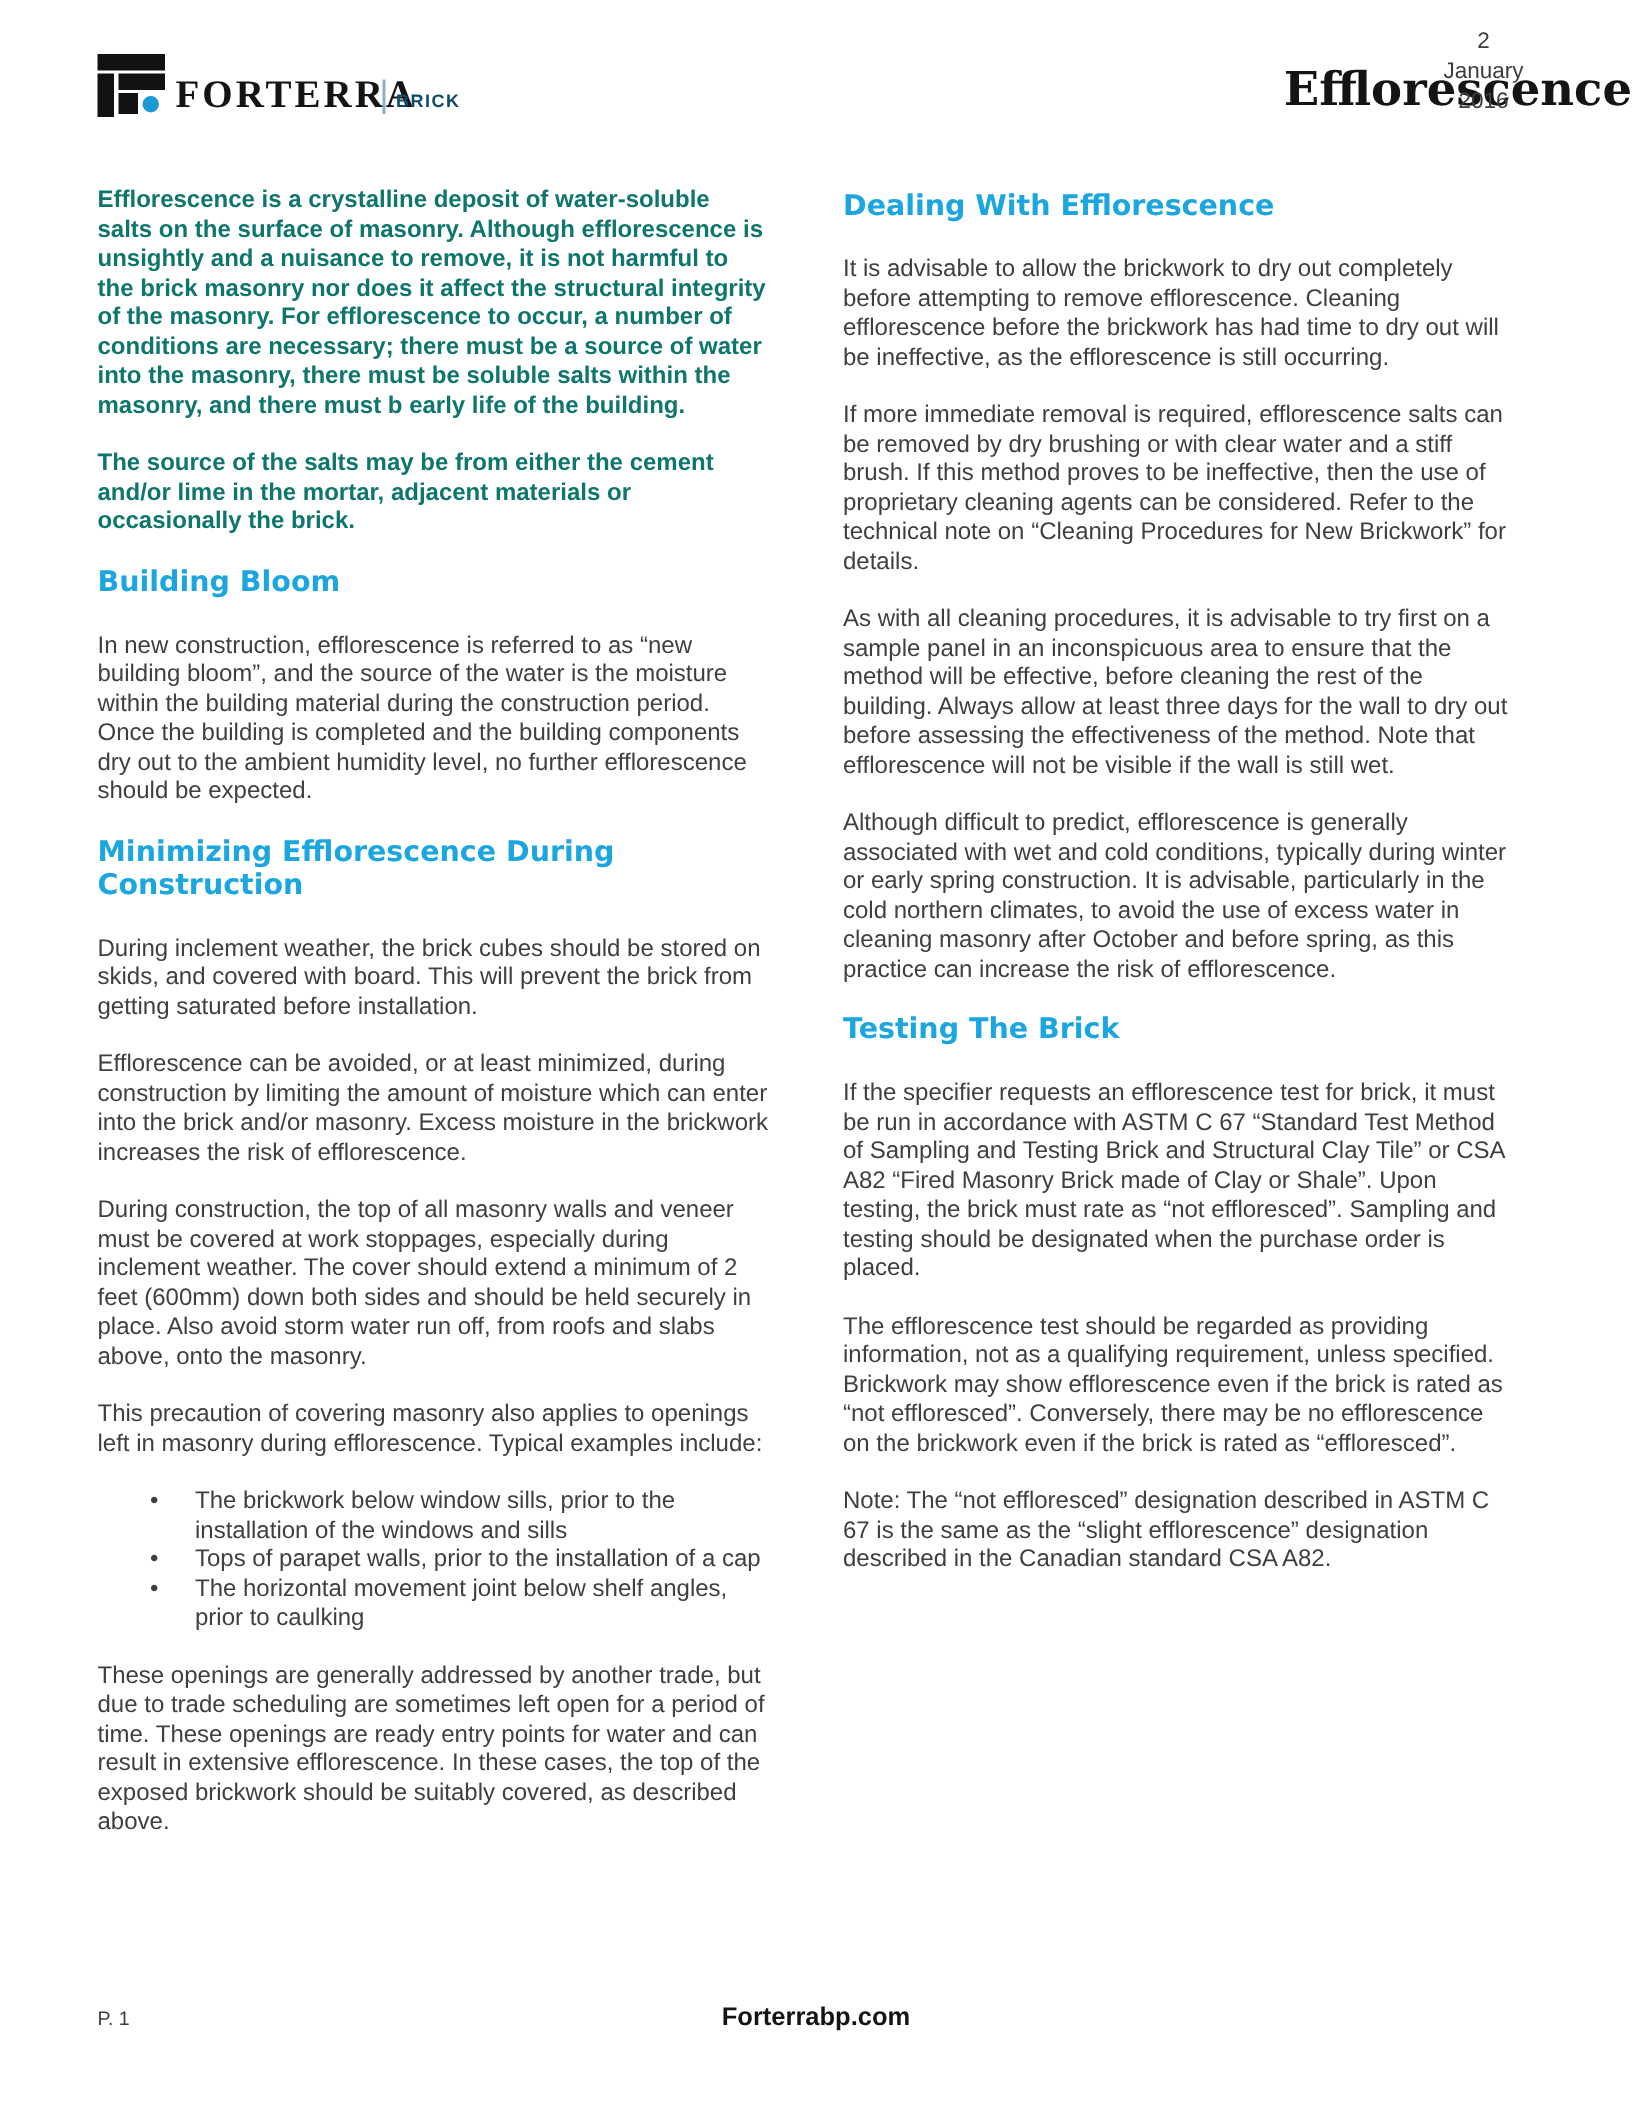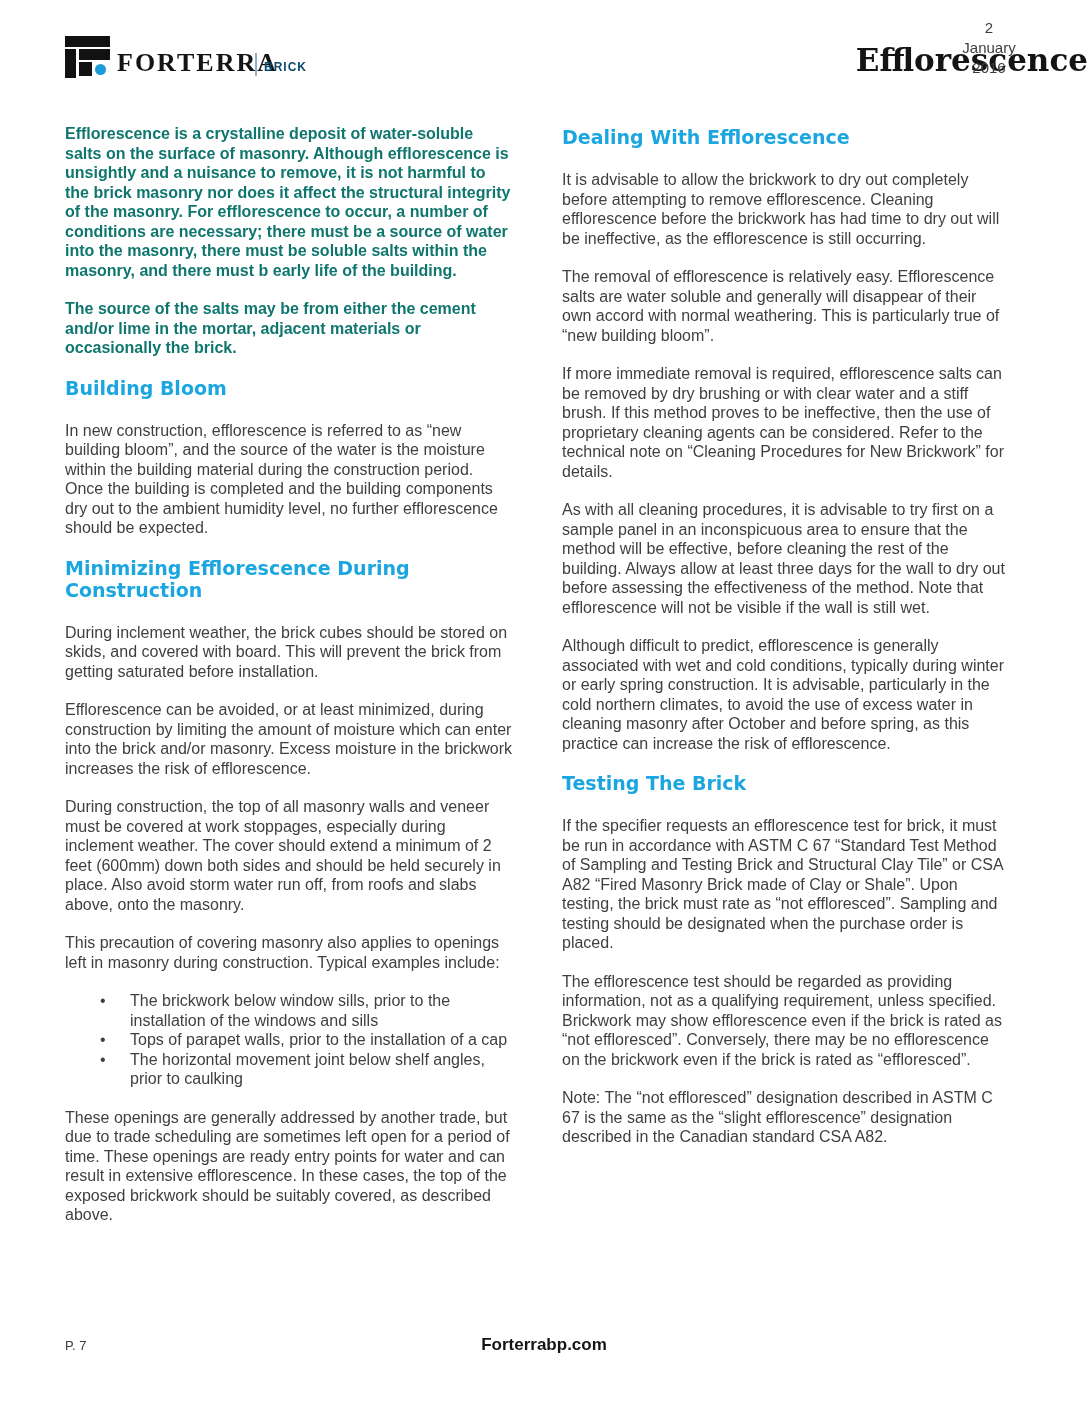--- a/index.html
+++ b/index.html
@@ -97,43 +97,42 @@
       <p class="intro">Efflorescence is a crystalline deposit of water-soluble salts on the surface of masonry. Although efflorescence is unsightly and a nuisance to remove, it is not harmful to the brick masonry nor does it affect the structural integrity of the masonry. For efflorescence to occur, a number of conditions are necessary; there must be a source of water into the masonry, there must be soluble salts within the masonry, and there must b early life of the building.</p>
       <p class="intro">The source of the salts may be from either the cement and/or lime in the mortar, adjacent materials or occasionally the brick.</p>
 
       <h2 class="section-heading">Building Bloom</h2>
       <p>In new construction, efflorescence is referred to as “new building bloom”, and the source of the water is the moisture within the building material during the construction period. Once the building is completed and the building components dry out to the ambient humidity level, no further efflorescence should be expected.</p>
 
       <h2 class="section-heading">Minimizing Efflorescence During Construction</h2>
       <p>During inclement weather, the brick cubes should be stored on skids, and covered with board. This will prevent the brick from getting saturated before installation.</p>
       <p>Efflorescence can be avoided, or at least minimized, during construction by limiting the amount of moisture which can enter into the brick and/or masonry. Excess moisture in the brickwork increases the risk of efflorescence.</p>
       <p>During construction, the top of all masonry walls and veneer must be covered at work stoppages, especially during inclement weather. The cover should extend a minimum of 2 feet (600mm) down both sides and should be held securely in place. Also avoid storm water run off, from roofs and slabs above, onto the masonry.</p>
-      <p>This precaution of covering masonry also applies to openings left in masonry during construction. Typical examples include:</p>
+      <p>This precaution of covering masonry also applies to openings left in masonry during efflorescence. Typical examples include:</p>
 
       <ul class="bullet-list">
         <li>The brickwork below window sills, prior to the installation of the windows and sills</li>
         <li>Tops of parapet walls, prior to the installation of a cap</li>
         <li>The horizontal movement joint below shelf angles, prior to caulking</li>
       </ul>
 
       <p>These openings are generally addressed by another trade, but due to trade scheduling are sometimes left open for a period of time. These openings are ready entry points for water and can result in extensive efflorescence. In these cases, the top of the exposed brickwork should be suitably covered, as described above.</p>
     </div>
 
     <div class="col">
       <h2 class="section-heading">Dealing With Efflorescence</h2>
       <p>It is advisable to allow the brickwork to dry out completely before attempting to remove efflorescence. Cleaning efflorescence before the brickwork has had time to dry out will be ineffective, as the efflorescence is still occurring.</p>
-      <p>The removal of efflorescence is relatively easy. Efflorescence salts are water soluble and generally will disappear of their own accord with normal weathering.  This is particularly true of “new building bloom”.</p>
       <p>If more immediate removal is required, efflorescence salts can be removed by dry brushing or with clear water and a stiff brush. If this method proves to be ineffective, then the use of proprietary cleaning agents can be considered. Refer to the technical note on “Cleaning Procedures for New Brickwork” for details.</p>
       <p>As with all cleaning procedures, it is advisable to try first on a sample panel in an inconspicuous area to ensure that the method will be effective, before cleaning the rest of the building. Always allow at least three days for the wall to dry out before assessing the effectiveness of the method. Note that efflorescence will not be visible if the wall is still wet.</p>
       <p>Although difficult to predict, efflorescence is generally associated with wet and cold conditions, typically during winter or early spring construction. It is advisable, particularly in the cold northern climates, to avoid the use of excess water in cleaning masonry after October and before spring, as this practice can increase the risk of efflorescence.</p>
 
       <h2 class="section-heading">Testing The Brick</h2>
       <p>If the specifier requests an efflorescence test for brick, it must be run in accordance with ASTM C 67 “Standard Test Method of Sampling and Testing Brick and Structural Clay Tile” or CSA A82 “Fired Masonry Brick made of Clay or Shale”. Upon testing, the brick must rate as “not effloresced”. Sampling and testing should be designated when the purchase order is placed.</p>
       <p>The efflorescence test should be regarded as providing information, not as a qualifying requirement, unless specified. Brickwork may show efflorescence even if the brick is rated as “not effloresced”. Conversely, there may be no efflorescence on the brickwork even if the brick is rated as “effloresced”.</p>
       <p>Note: The “not effloresced” designation described in ASTM C 67 is the same as the “slight efflorescence” designation described in the Canadian standard CSA A82.</p>
     </div>
 
   </div>
 
-  <div class="footer-page">P. 7</div>
+  <div class="footer-page">P. 1</div>
   <div class="footer-site">Forterrabp.com</div>
 
 </div>
 
 </body></html>

